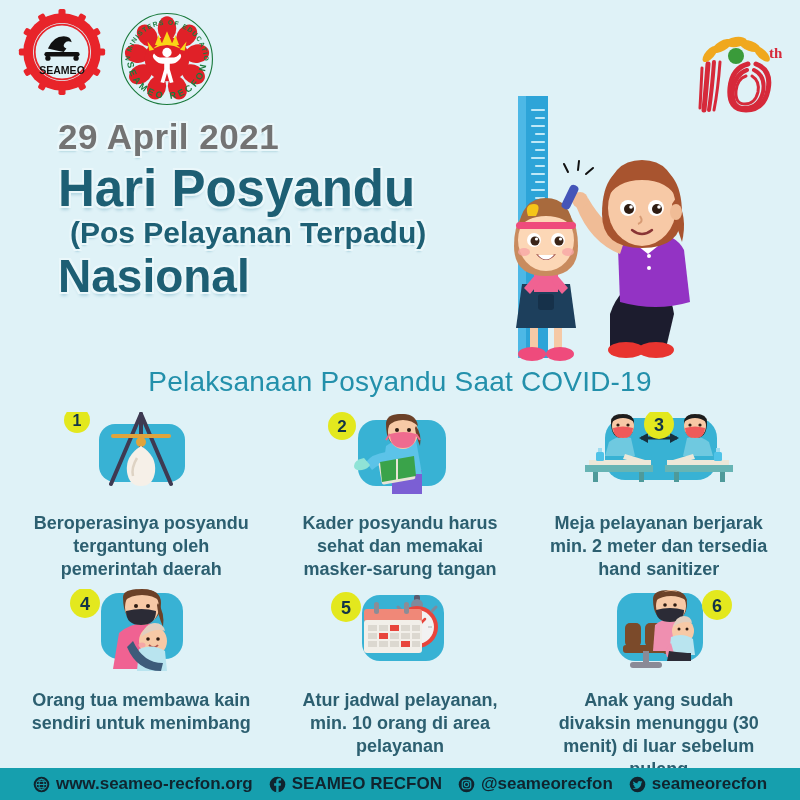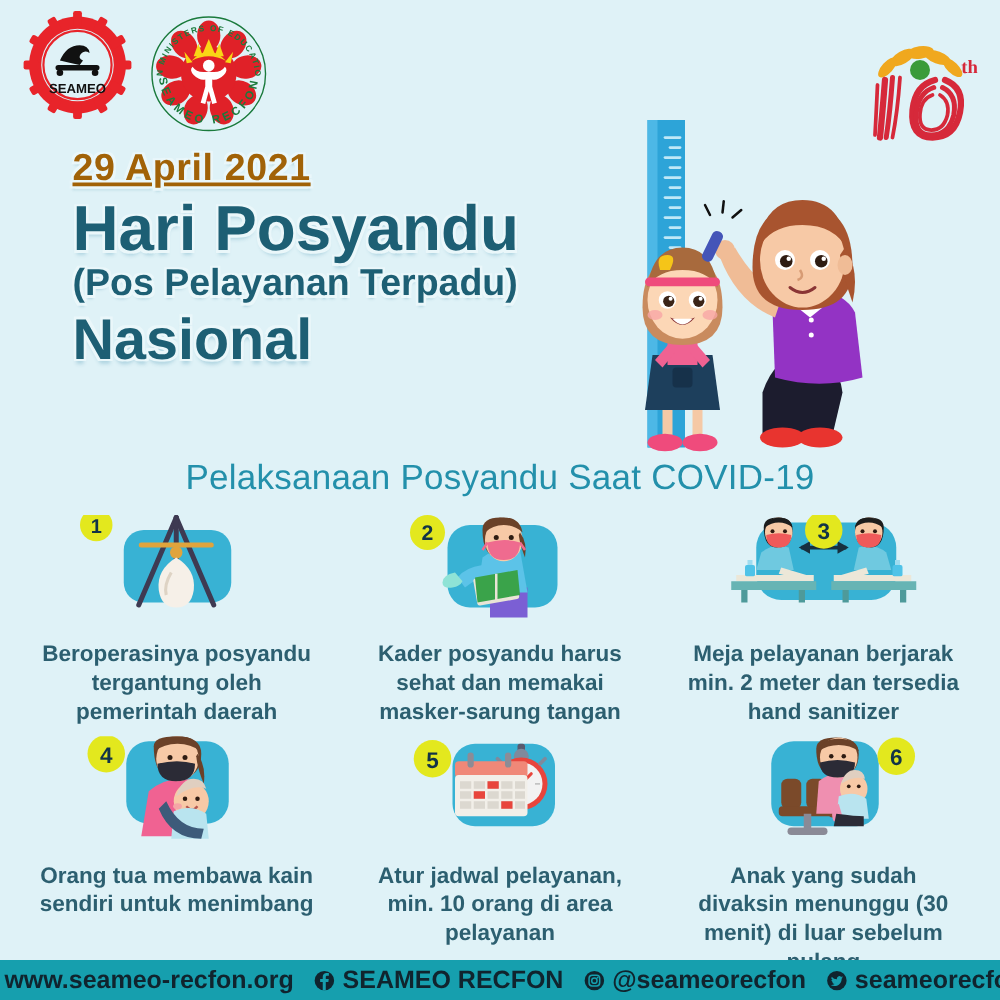--- a/index.html
+++ b/index.html
@@ -13,32 +13,32 @@
 
   
   .logos{position:absolute;left:18px;top:8px;display:flex;align-items:flex-start;gap:10px;}
   .logo-seameo{width:88px;height:88px;position:relative;}
   .logo-recfon{width:102px;height:102px;position:relative;}
   .logo-10th{position:absolute;right:18px;top:24px;width:110px;height:96px;}
 
   
   .title-block{position:absolute;left:58px;top:118px;width:470px;}
   .date-line{
-    font-size:30px;font-weight:bold;color:#a16207;letter-spacing:.5px;
+    font-size:35px;font-weight:bold;color:#737373;letter-spacing:.5px;
     text-shadow:-2px -2px 0 #eaf7fa, 2px -2px 0 #eaf7fa, -2px 2px 0 #eaf7fa,
                 2px 2px 0 #eaf7fa, 0 3px 2px rgba(180,215,225,.9);
-    margin:0 0 6px 0;line-height:1.1;text-decoration:underline;
+    margin:0 0 6px 0;line-height:1.1;
   }
   .title-main{
     font-size:51px;font-weight:bold;color:#1d5f74;line-height:1.02;margin:0;
     text-shadow:-2px -2px 0 #eaf7fa, 2px -2px 0 #eaf7fa, -2px 2px 0 #eaf7fa,
                 2px 2px 0 #eaf7fa, 0 4px 3px rgba(175,212,224,.95);
   }
   .title-sub{
-    font-size:30px;font-weight:bold;color:#1d5f74;line-height:1.05;margin:2px 0 0 0;
+    font-size:30px;font-weight:bold;color:#1d5f74;line-height:1.05;margin:2px 0 0 12px;
     text-shadow:-2px -2px 0 #eaf7fa, 2px -2px 0 #eaf7fa, -2px 2px 0 #eaf7fa,
                 2px 2px 0 #eaf7fa, 0 3px 2px rgba(175,212,224,.95);
   }
   .title-main2{
     font-size:46px;font-weight:bold;color:#1d5f74;line-height:1.05;margin:4px 0 0 0;
     text-shadow:-2px -2px 0 #eaf7fa, 2px -2px 0 #eaf7fa, -2px 2px 0 #eaf7fa,
                 2px 2px 0 #eaf7fa, 0 4px 3px rgba(175,212,224,.95);
   }
 
   
@@ -57,21 +57,21 @@
   .tip-art{width:200px;height:88px;position:relative;}
   .tip-text{
     margin-top:12px;text-align:center;font-size:18px;line-height:1.28;
     color:#2c5f70;font-weight:bold;max-width:220px;
   }
 
   
   .footer{
     position:absolute;left:0;right:0;bottom:0;height:32px;background:#169fae;
     display:flex;align-items:center;justify-content:center;gap:16px;
-    color:#10242e;font-size:20px;font-weight:bold;
+    color:#10242e;font-size:17px;font-weight:bold;
   }
   .fitem{display:flex;align-items:center;gap:6px;white-space:nowrap;}
   .fitem svg{display:block;}
 </style>
 </head>
 <body>
 
 <div class="poster">
 
   <div class="logos">

